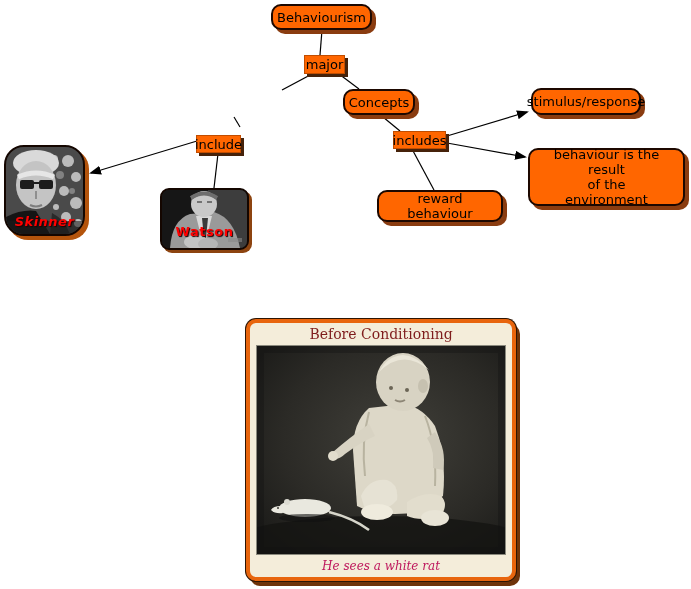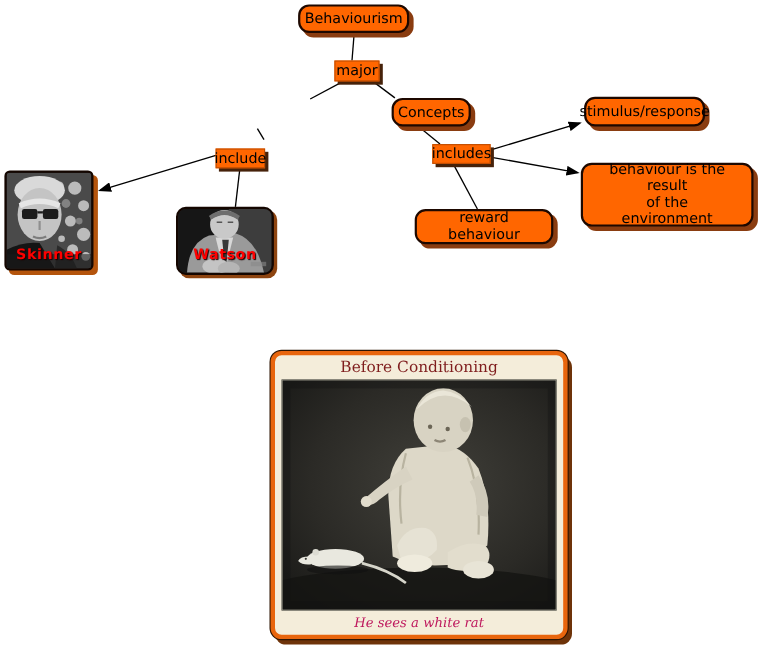--- a/index.html
+++ b/index.html
@@ -22,21 +22,21 @@
     box-shadow:4px 4px 0 #8a3c10;
     color:#000;
     font-size:13px;
     display:flex;align-items:center;justify-content:center;
     text-align:center;
     line-height:15px;
     padding:1px 4px;
   }
   #n-behaviourism{left:271px;top:4px;width:101px;height:26px;}
   #n-theorists{left:222px;top:90px;width:70px;height:25px;}
-  #n-concepts{left:356px;top:89px;width:72px;height:26px;}
+  #n-concepts{left:343px;top:89px;width:72px;height:26px;}
   #n-stimulus{left:531px;top:88px;width:110px;height:27px;}
   #n-behaviour-env{left:528px;top:148px;width:157px;height:58px;}
   #n-reward{left:377px;top:190px;width:126px;height:32px;}
 
   
   .linking{
     position:absolute;
     box-sizing:border-box;
     background:#ff6600;
     border:1px solid #c14d00;
@@ -53,23 +53,24 @@
 
   
   .photo{
     position:absolute;
     box-sizing:border-box;
     border:2px solid #140600;
     overflow:hidden;
     background:#222;
   }
   #p-skinner{
-    left:4px;top:155px;width:81px;height:91px;
-    border-radius:5px;
+    left:4px;top:145px;width:81px;height:91px;
+    border-radius:20px;
     box-shadow:4px 4px 0 #b4540c;
+    font-style:italic;
   }
   #p-watson{
     left:160px;top:188px;width:89px;height:62px;
     border-radius:9px;
     box-shadow:3px 3px 0 #8d4410;
   }
   .photo svg{position:absolute;left:0;top:0;}
   .photo-name{
     position:absolute;left:0;right:0;
     text-align:center;

